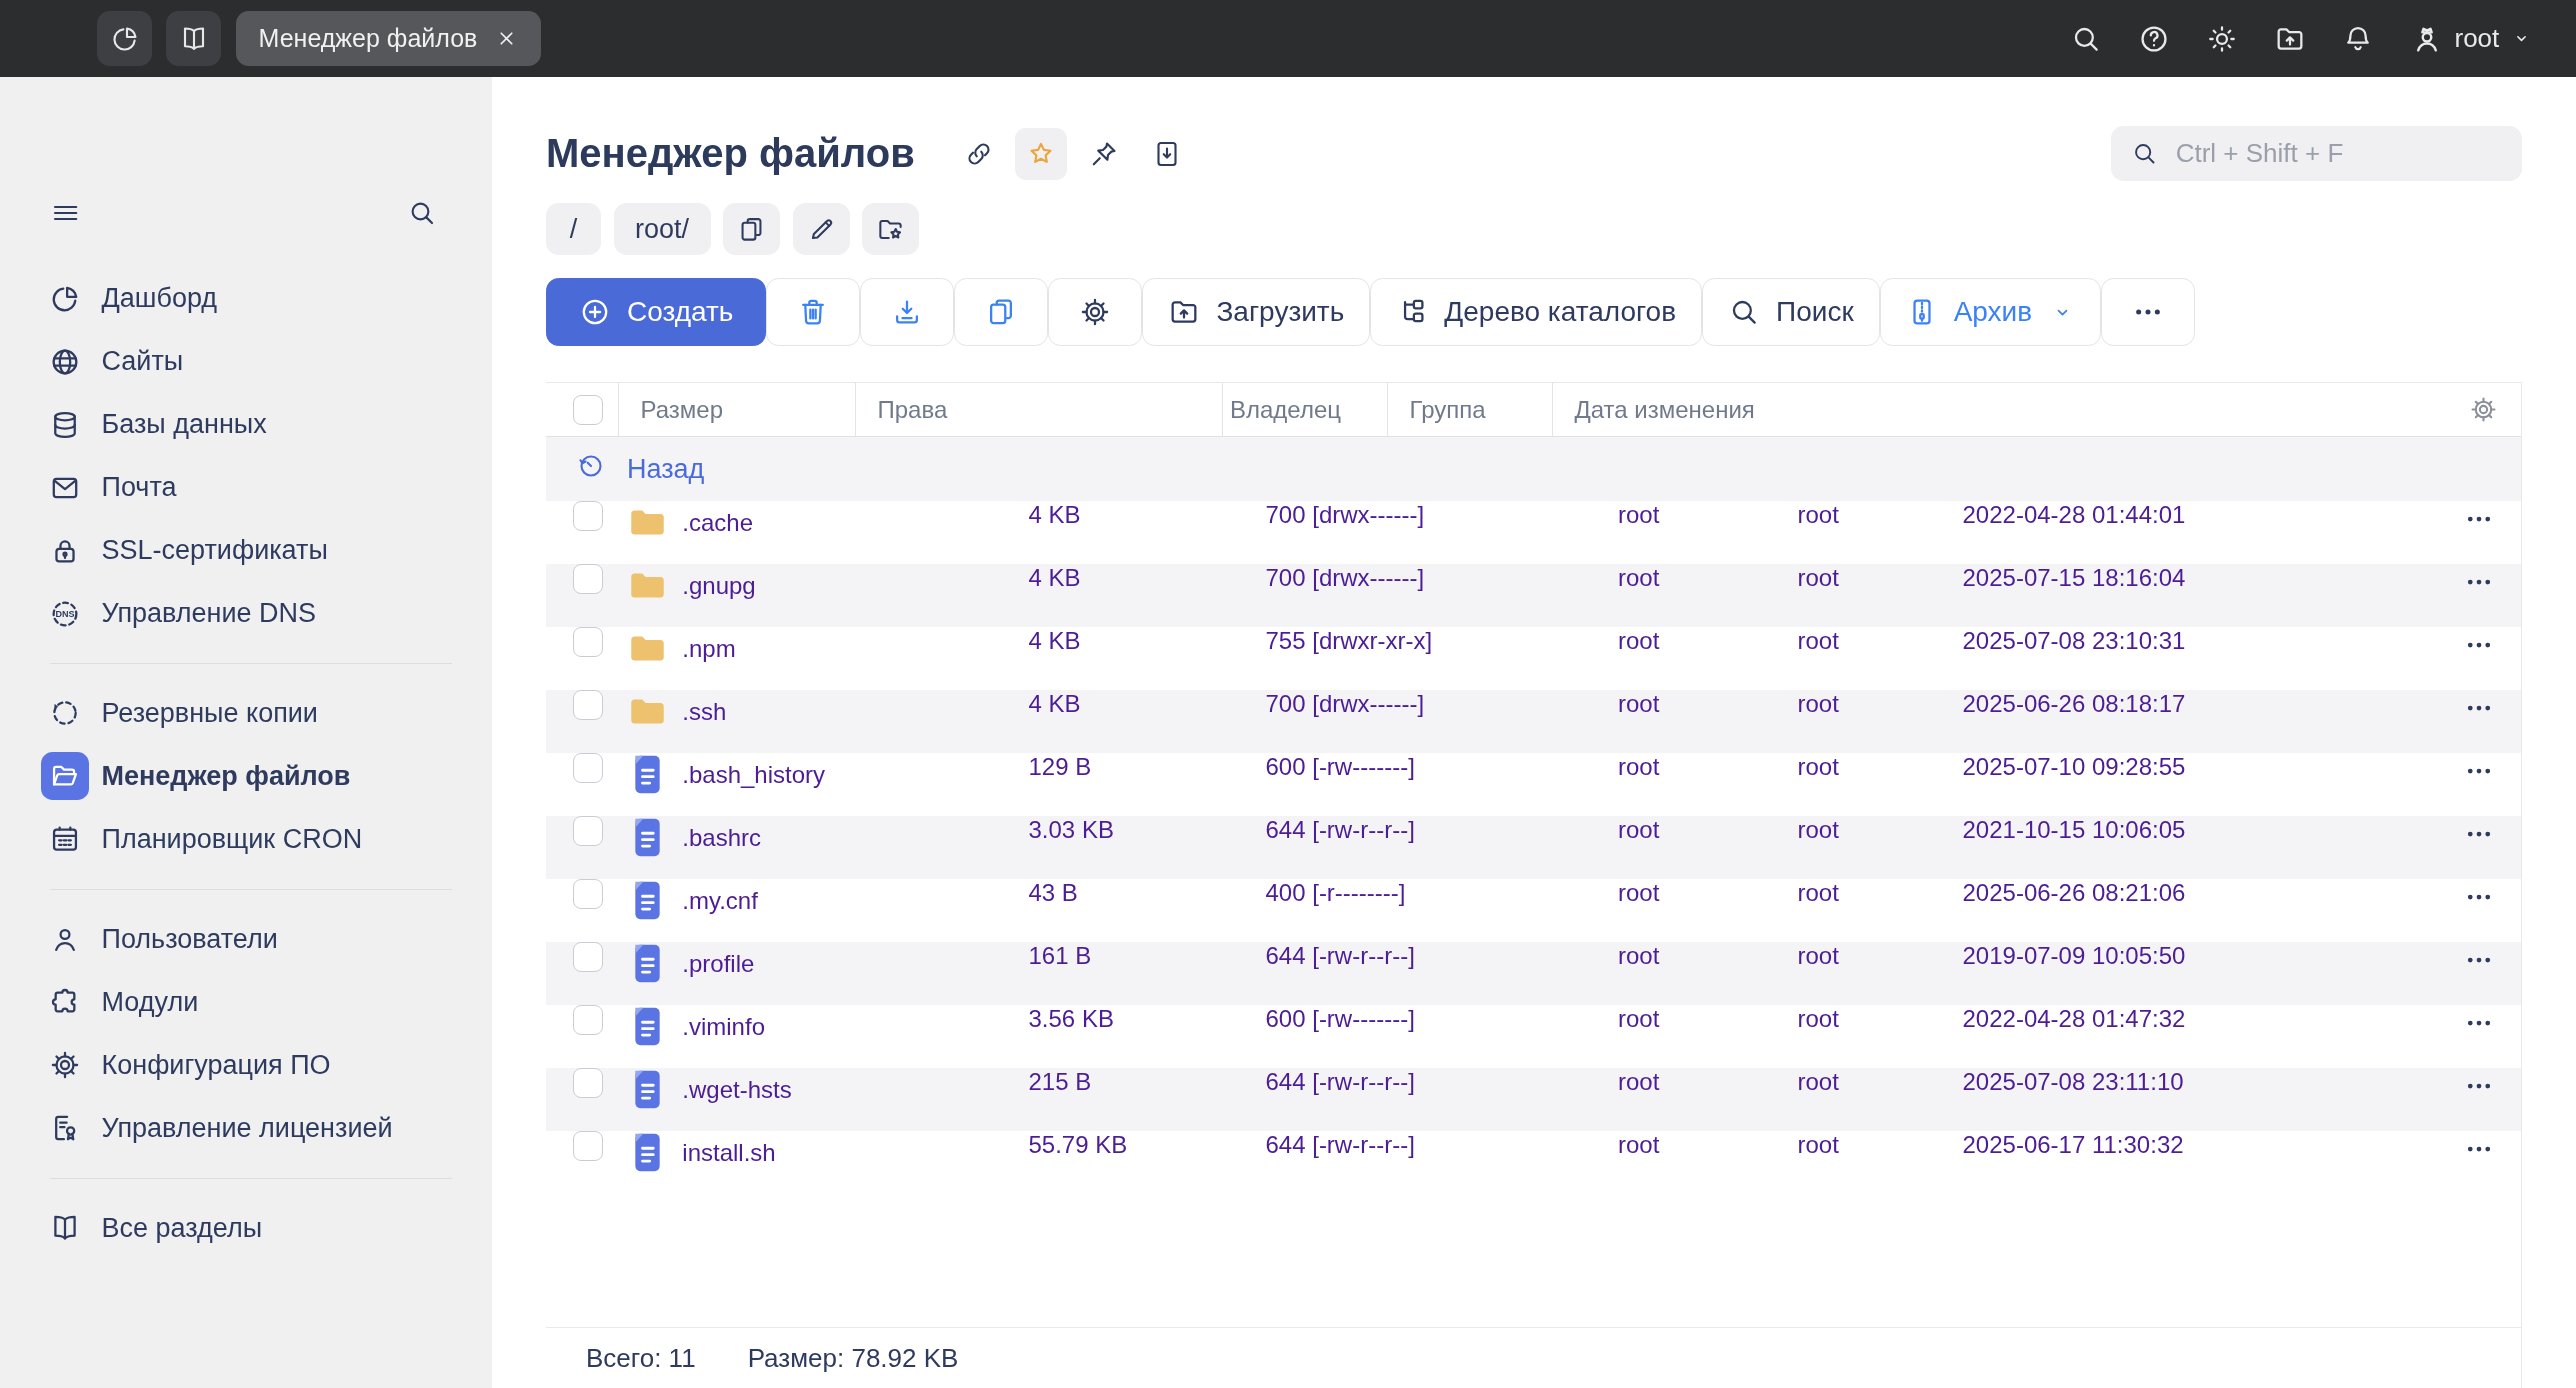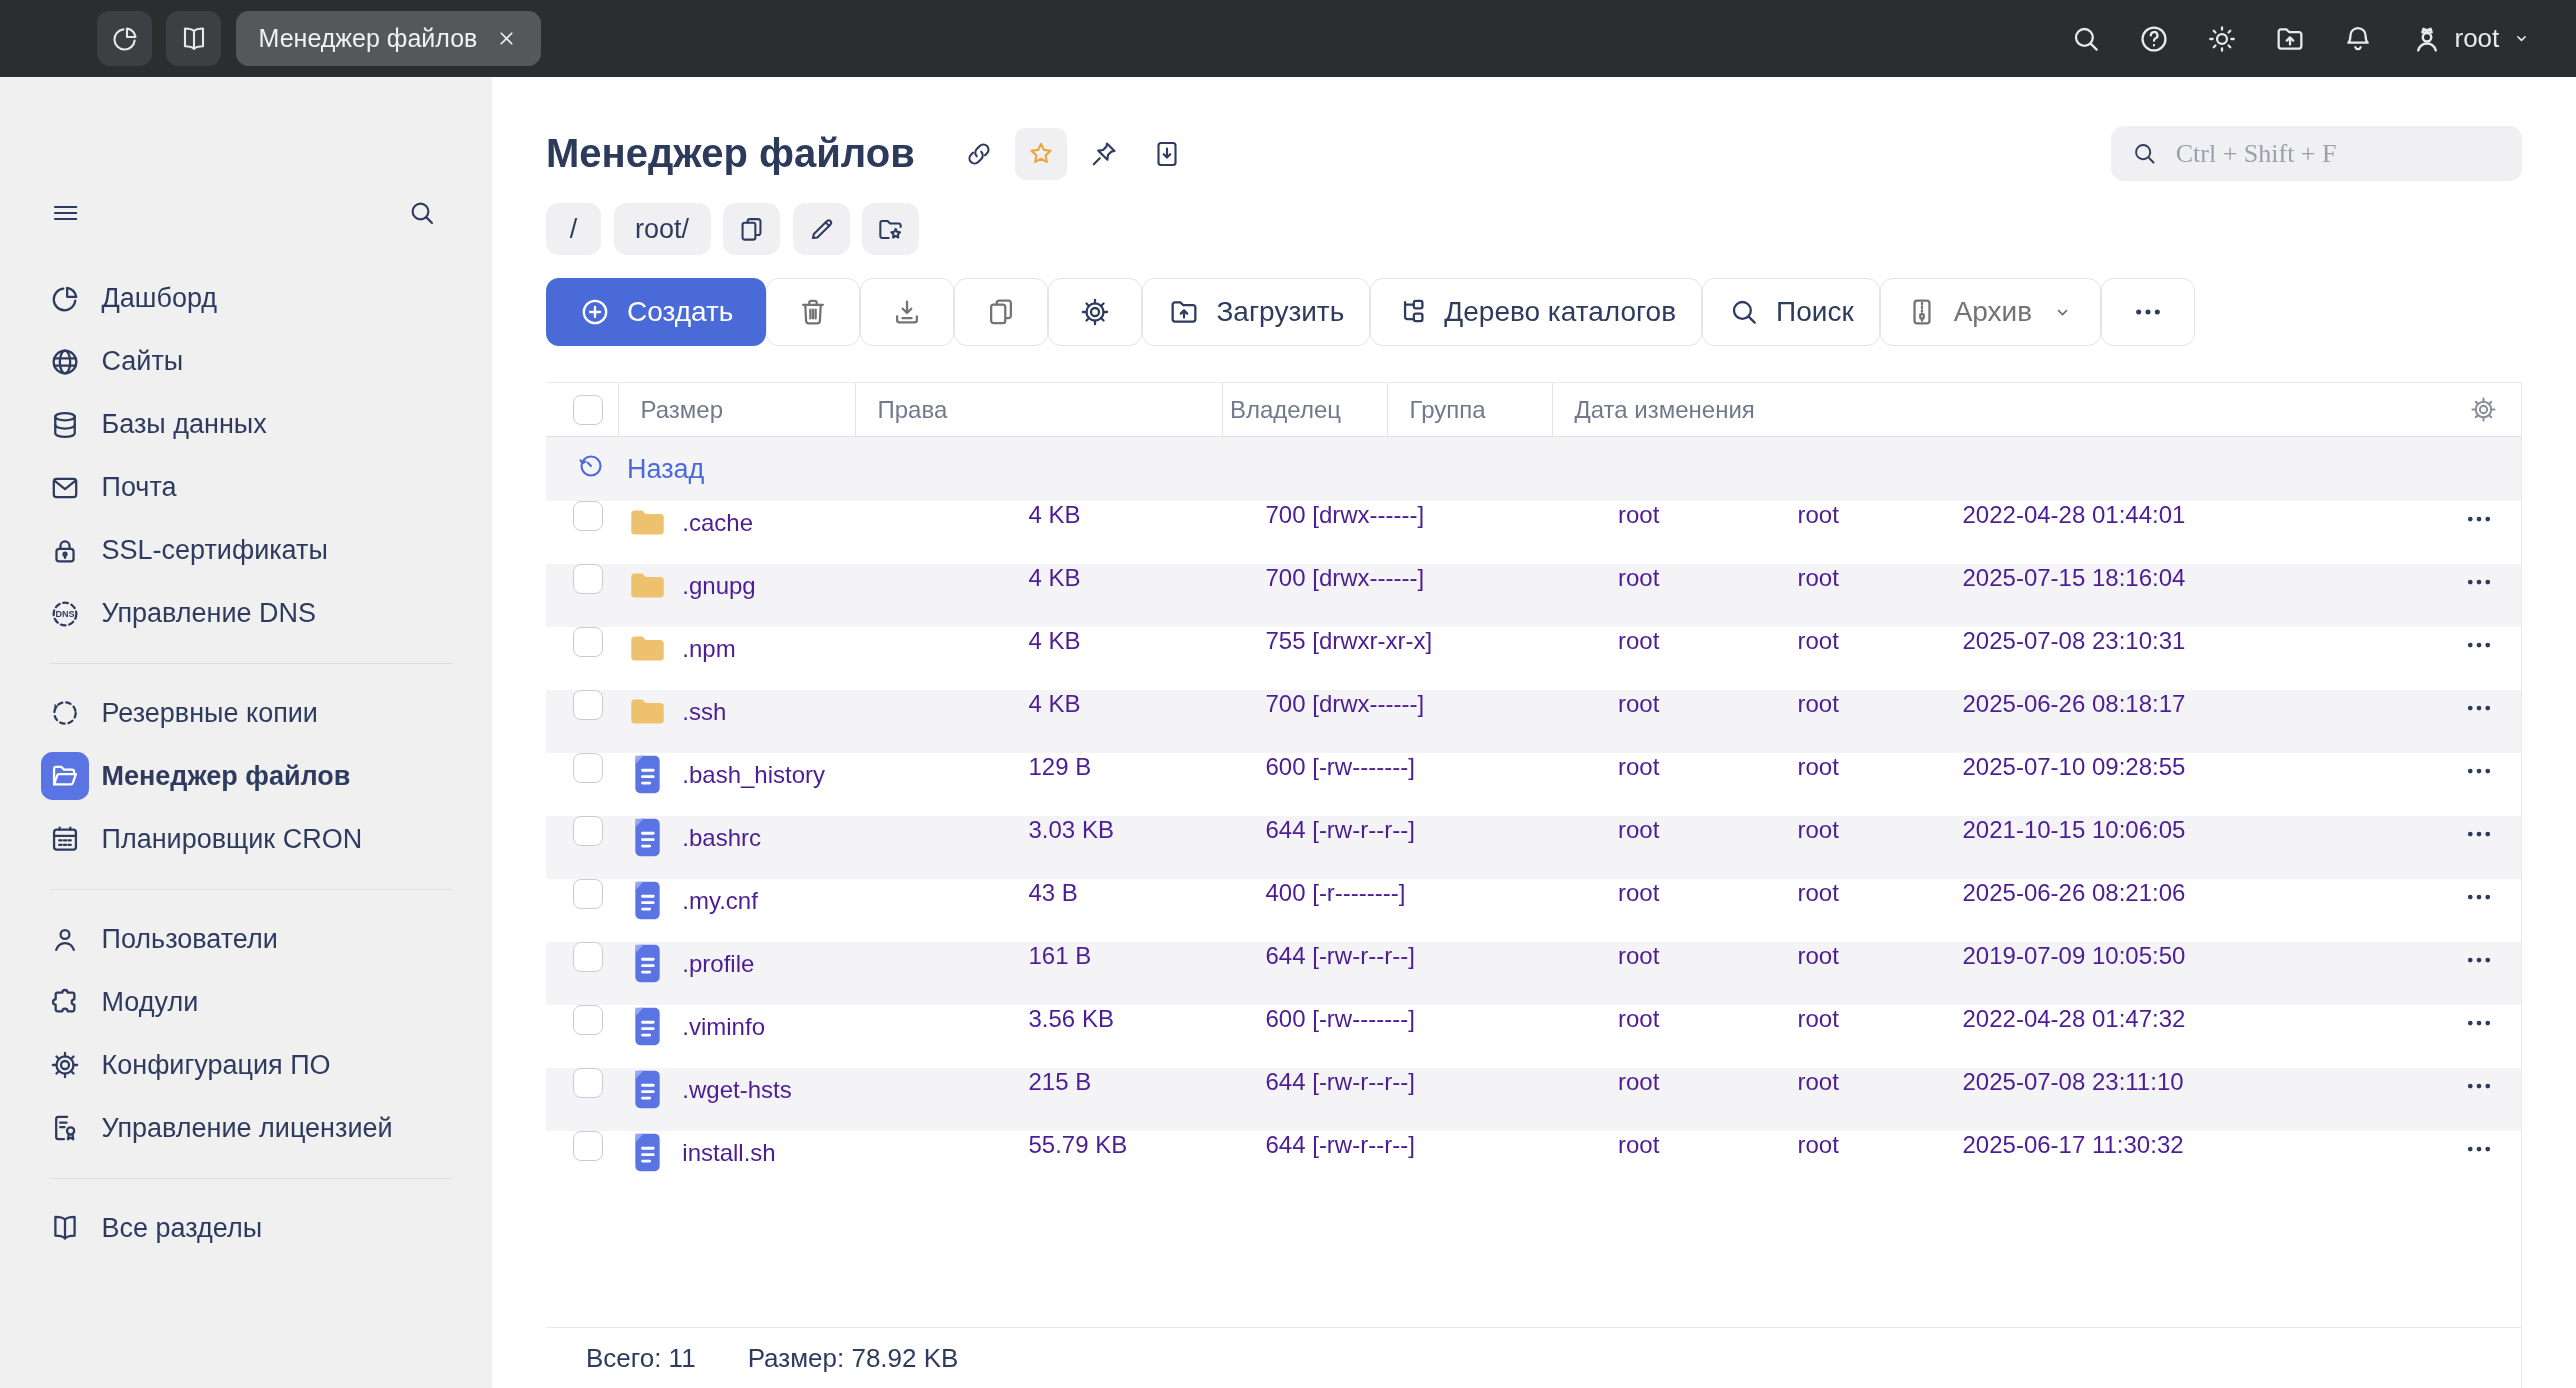--- a/index.html
+++ b/index.html
@@ -46,36 +46,36 @@
   .main{flex:1;display:flex;flex-direction:column;background:#fff;padding:36px 54px 0 54px;min-width:0}
   .titlebar{height:81px;display:flex;align-items:center}
   .page-title{margin:0;font-size:40px;font-weight:700;color:#2c3a5c}
   .title-icons{display:flex;align-items:center;gap:10.7px;margin-left:38px}
   .t-icon{width:52px;height:52px;border-radius:10.7px;display:grid;place-items:center;color:#2e3b5e;cursor:pointer}
   .t-icon .icon{width:30px;height:30px}
   .t-icon.star-active{background:#f0f0f2;color:#eda43a}
   .searchbox{margin-left:auto;width:411px;height:55px;background:#f0f0f2;border-radius:12.5px;display:flex;align-items:center;gap:16px;padding:0 19.7px;color:#2e3b5e}
   .searchbox .icon{width:27px;height:27px;flex:none}
   .searchbox input{border:0;background:transparent;outline:none;font-size:26px;width:100%;
-    font-family:Liberation Serif, serif;color:#2e3b5e}
+    font-family:Liberation Sans, sans-serif;color:#2e3b5e}
   .searchbox input::placeholder{color:#9aa0ab}
 
   .breadcrumbs{display:flex;gap:12.5px;margin-top:9px}
   .chip{height:52px;min-width:55px;background:#f0f0f2;border-radius:12.5px;display:flex;align-items:center;justify-content:center;
     padding:0 21.5px;font-size:27px;color:#2e3b5e;cursor:pointer}
   .chip.icon-chip{width:57px;padding:0}
   .chip .icon{width:29px;height:29px}
 
   .toolbar{display:flex;margin-top:23px}
   .btn{height:68px;border-radius:12.5px;border:1.8px solid #e3e4e8;background:#fff;display:flex;align-items:center;gap:16px;
     padding:0 25px;font-size:28px;color:#2e3b5e;cursor:pointer;white-space:nowrap}
   .btn .icon{width:32px;height:32px}
   .btn.icon-only{width:94px;padding:0;justify-content:center}
   .btn.primary{background:#4a6ad8;border-color:#4a6ad8;color:#fff;padding:0 32px}
-  .btn.disabled{color:#737373}
+  .btn.disabled{color:#3b82f6}
   .btn .chev{width:25px;height:25px;margin-left:1.8px}
 
   
   .table{flex:1;margin-top:36px;display:flex;flex-direction:column;min-height:0;border-right:0.9px solid #e8e9ec}
   .thead{height:55px;flex:none;display:flex;align-items:stretch;border-top:0.9px solid #e8e9ec;border-bottom:0.9px solid #dfe1e5;
     color:#707a8c;font-size:24px}
   .thead>div{display:flex;align-items:center}
   .hsep{border-left:0.9px solid #e3e4e8}
   .c-check{width:72px;flex:none;padding-left:27px}
   .c-name{width:389px;flex:none;padding-left:9px;display:flex;align-items:center}

